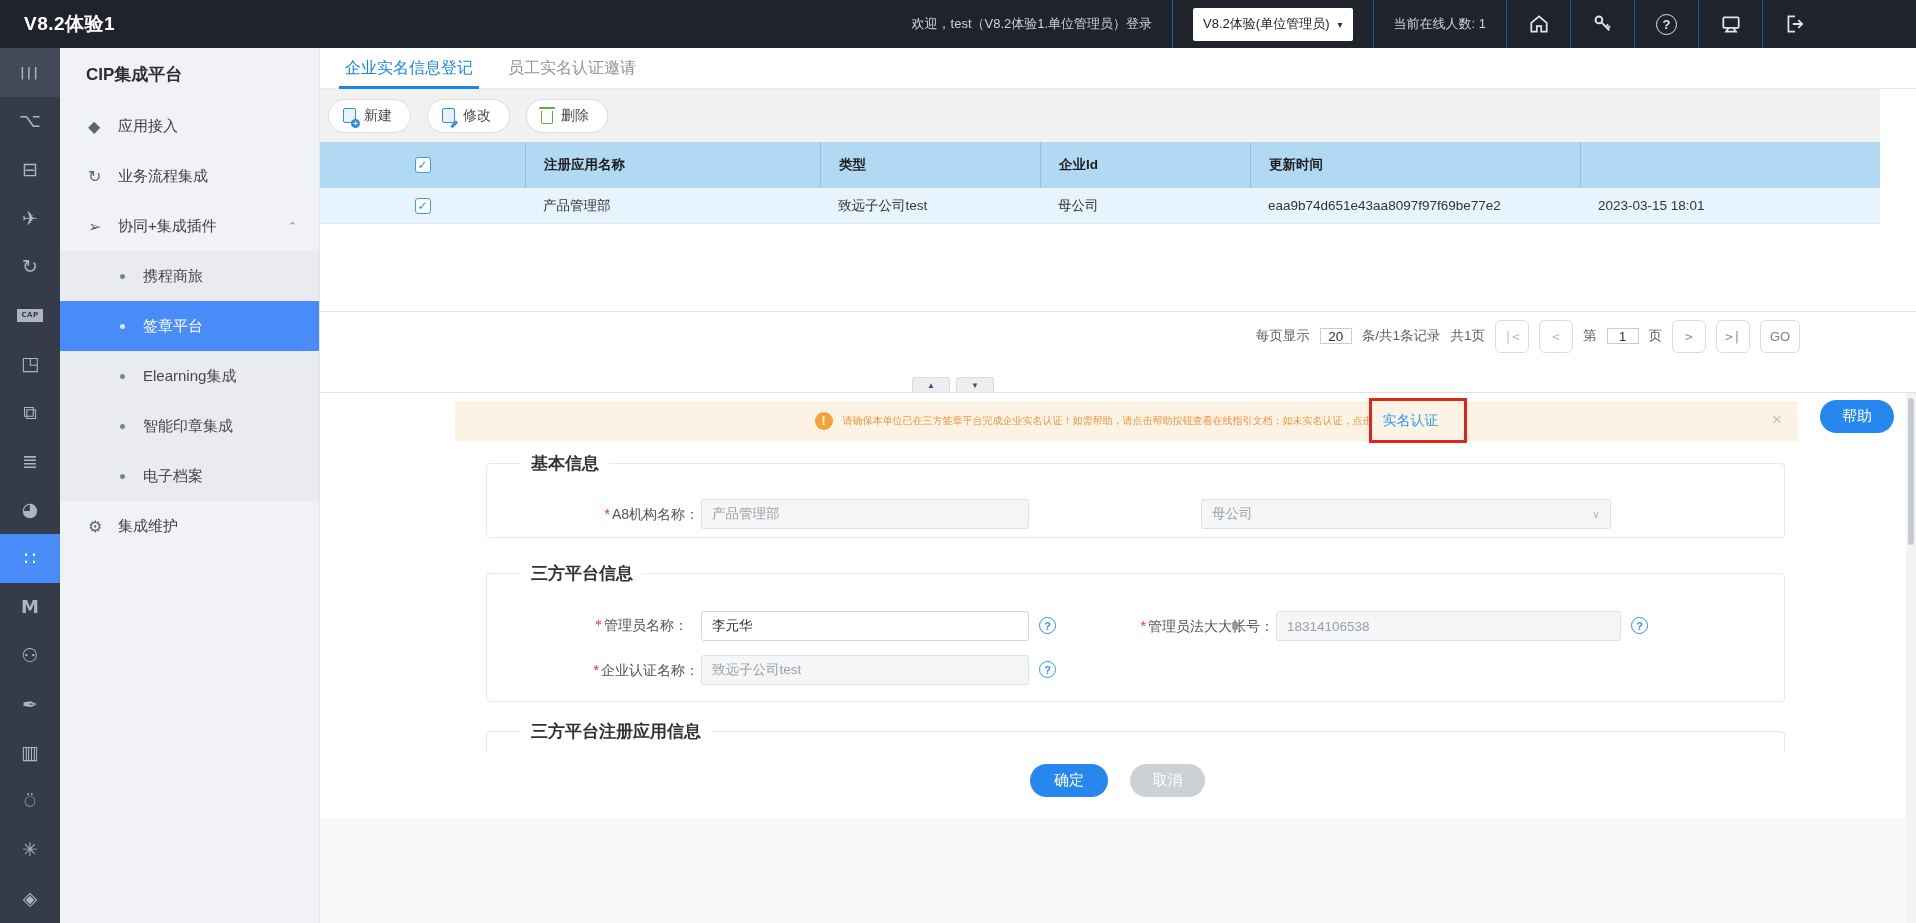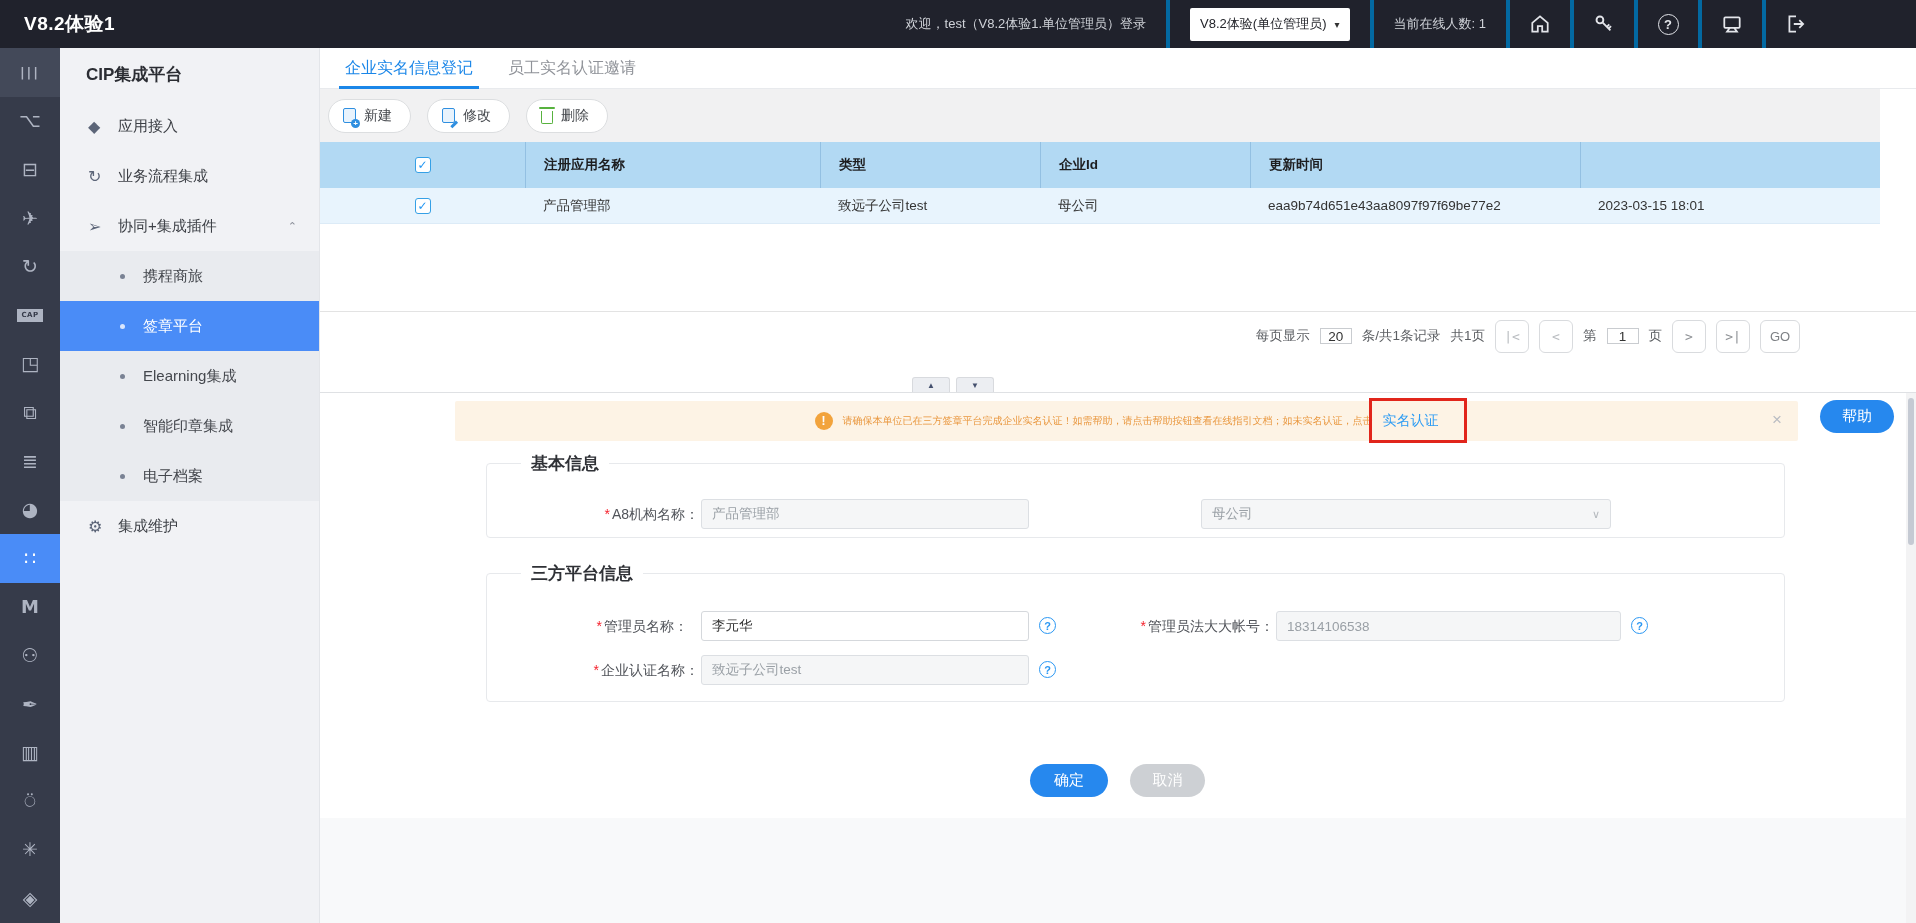--- a/index.html
+++ b/index.html
@@ -3,21 +3,21 @@
 <meta charset="utf-8">
 <style>
   * { margin:0; padding:0; box-sizing:border-box; }
   html,body { width:1916px; height:923px; font-family:"Liberation Sans","DejaVu Sans",sans-serif; background:#fff; overflow:hidden; }
   #screen { position:relative; width:1916px; height:923px; background:#fff; overflow:hidden; }
 
   
   .topbar { position:absolute; left:0; top:0; width:1916px; height:48px; background:#20222c; display:flex; align-items:center; }
   .brand { color:#fff; font-size:19px; font-weight:bold; padding-left:24px; letter-spacing:.5px; }
   .top-right { margin-left:auto; display:flex; align-items:center; height:100%; margin-right:90px; }
-  .tcell { display:flex; align-items:center; height:100%; padding:0 20px; border-left:4px solid #0369a1; color:#cfd2d8; font-size:13px; white-space:nowrap; }
+  .tcell { display:flex; align-items:center; height:100%; padding:0 20px; border-left:1px solid #0369a1; color:#cfd2d8; font-size:13px; white-space:nowrap; }
   .tcell.noborder { border-left:none; }
   .org-dd { background:#fff; color:#23242a; height:33px; border-radius:2px; display:flex; align-items:center; padding:0 10px; font-size:13px; gap:8px; cursor:pointer; }
   .org-dd .chev { font-size:10px; color:#333; }
   .ticon { width:64px; justify-content:center; padding:0; cursor:pointer; }
   .ticon svg { display:block; }
   .qmark { width:21px; height:21px; border:1.6px solid #e3e5ea; border-radius:50%; color:#e3e5ea; font-size:13px; display:flex; align-items:center; justify-content:center; font-weight:bold; }
 
   
   .rail { position:absolute; left:0; top:48px; width:60px; height:875px; background:#363b4a; display:flex; flex-direction:column; }
   .rail-cell { height:48.6px; display:flex; align-items:center; justify-content:center; color:#aeb4c2; cursor:pointer; flex:0 0 auto; }
@@ -348,34 +348,37 @@
         <div class="finput dis fselect" style="left:714px; width:410px;">
           <span>母公司</span>
           <span class="chev">∨</span>
         </div>
       </div>
     </fieldset>
 
     <fieldset class="fs" style="top:514px; height:140px;">
       <legend>三方平台信息</legend>
       <div class="frow" style="top:26px;">
-        <span class="flabel req" style="right:1096px;">管理员名称：</span>
+        <span class="flabel req" style="right:1096px;font-family:Liberation Serif, serif;">管理员名称：</span>
         <input class="finput" style="left: 214px; width: 328px;" value="李元华">
         <span class="helpdot" style="left:552px;">?</span>
         <span class="flabel req" style="right:510px;">管理员法大大帐号：</span>
         <input class="finput dis" style="left: 789px; width: 345px;" disabled="" value="18314106538">
         <span class="helpdot" style="left:1144px;">?</span>
       </div>
       <div class="frow" style="top:70px;">
         <span class="flabel req" style="right:1085px;">企业认证名称：</span>
         <input class="finput dis" style="left: 214px; width: 328px;" disabled="" value="致远子公司test">
         <span class="helpdot" style="left:552px;">?</span>
       </div>
     </fieldset>
 
+    <fieldset class="fs" style="top:672px; height:60px;">
+      <legend>三方平台注册应用信息</legend>
+    </fieldset>
 
     <div class="footer">
       <button class="okbtn">确定</button>
       <button class="cancelbtn">取消</button>
     </div>
     <div class="bottomstrip"></div>
 
     <div class="vscroll">
       <div class="vthumb"></div>
     </div>

